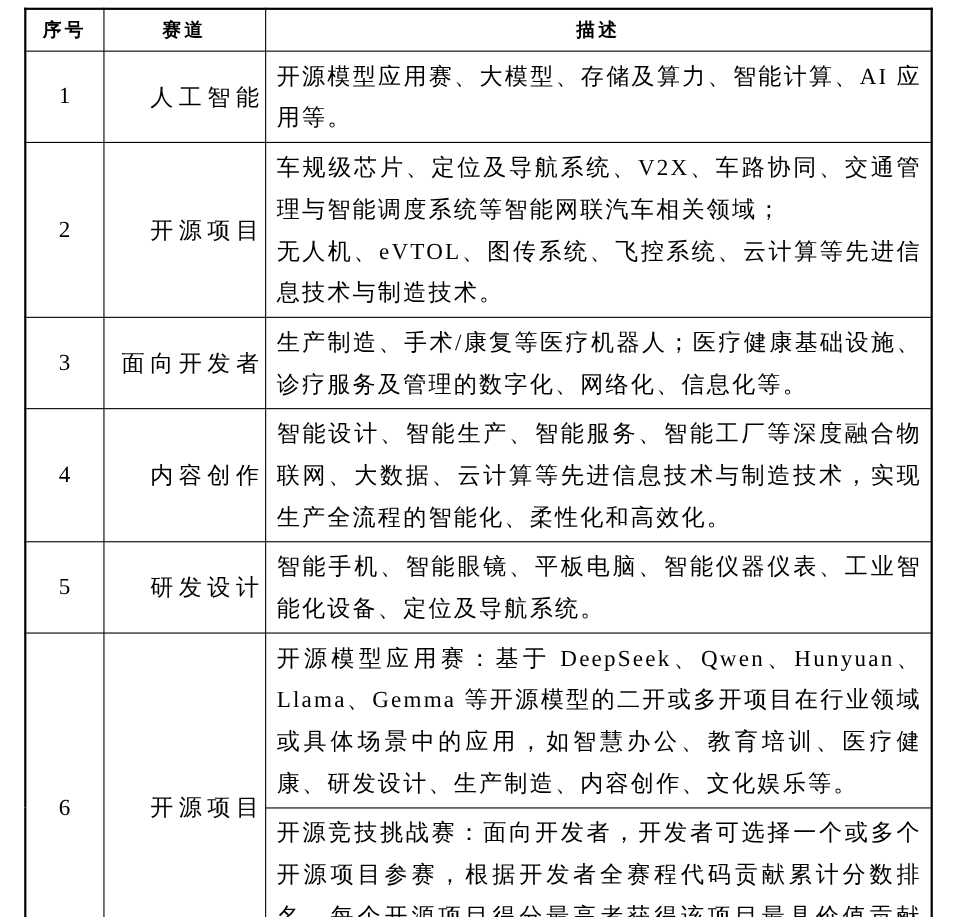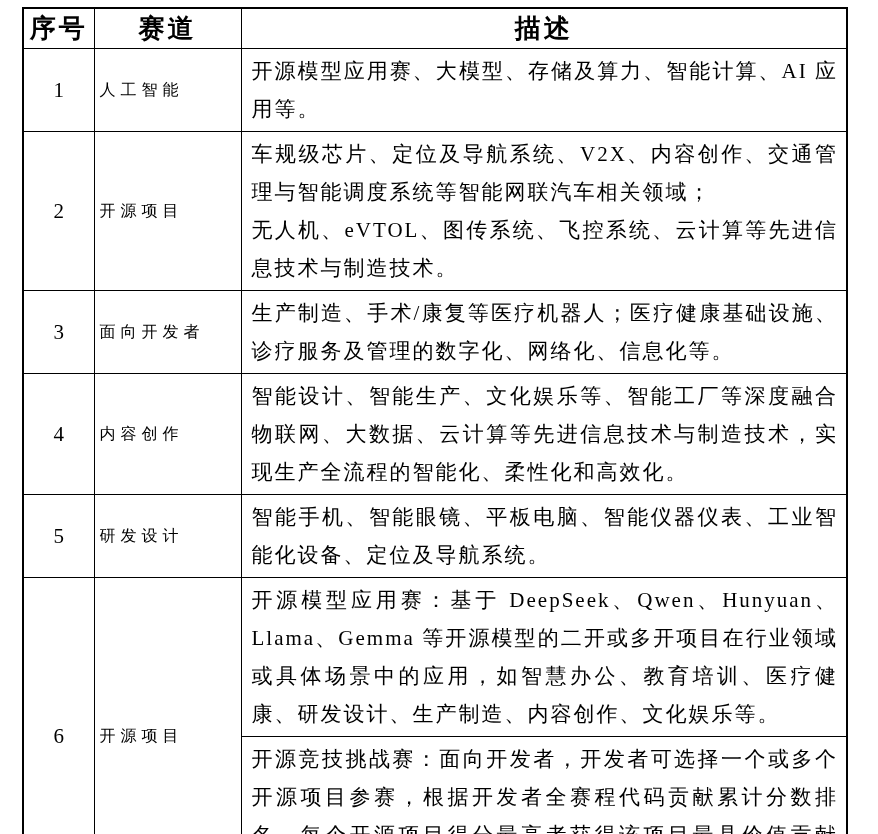--- a/index.html
+++ b/index.html
@@ -31,39 +31,39 @@
   }
   
   col.c-index { width: 71px; }
   col.c-track { width: 147px; }
   col.c-desc  { width: 606px; }
 
   
   tr.header-row { height: 38px; }
   tr.header-row th {
     font-weight: bold;
-    font-size: 26px;
+    font-size: 17px;
     text-align: center;
     vertical-align: middle;
     letter-spacing: 3px;
     padding: 2px 0;
   }
 
   
   td.col-index {
     text-align: center;
     vertical-align: middle;
     font-size: 21px;
     padding: 2px 0;
   }
   
   td.col-track {
-    text-align: left;
+    text-align: right;
     vertical-align: middle;
-    font-size: 16px;
+    font-size: 21px;
     letter-spacing: 5px;
     padding: 2px 0 2px 5px; 
     white-space: nowrap;
   }
   
   td.col-desc {
     vertical-align: middle;
     padding: 3px 8px 3px 10px;
   }
   td.col-desc p {
@@ -98,36 +98,36 @@
           <td class="col-index" rowspan="1">1</td>
           <td class="col-track" rowspan="1">人工智能</td>
           <td class="col-desc">
             <p>开源模型应用赛、大模型、存储及算力、智能计算、AI 应用等。</p>
           </td>
         </tr>
         <tr>
           <td class="col-index" rowspan="1">2</td>
           <td class="col-track" rowspan="1">开源项目</td>
           <td class="col-desc">
-            <p>车规级芯片、定位及导航系统、V2X、内容创作、交通管理与智能调度系统等智能网联汽车相关领域；</p>
+            <p>车规级芯片、定位及导航系统、V2X、车路协同、交通管理与智能调度系统等智能网联汽车相关领域；</p>
             <p>无人机、eVTOL、图传系统、飞控系统、云计算等先进信息技术与制造技术。</p>
           </td>
         </tr>
         <tr>
           <td class="col-index" rowspan="1">3</td>
           <td class="col-track" rowspan="1">面向开发者</td>
           <td class="col-desc">
             <p>生产制造、手术/康复等医疗机器人；医疗健康基础设施、诊疗服务及管理的数字化、网络化、信息化等。</p>
           </td>
         </tr>
         <tr>
           <td class="col-index" rowspan="1">4</td>
           <td class="col-track" rowspan="1">内容创作</td>
           <td class="col-desc">
-            <p>智能设计、智能生产、文化娱乐等、智能工厂等深度融合物联网、大数据、云计算等先进信息技术与制造技术，实现生产全流程的智能化、柔性化和高效化。</p>
+            <p>智能设计、智能生产、智能服务、智能工厂等深度融合物联网、大数据、云计算等先进信息技术与制造技术，实现生产全流程的智能化、柔性化和高效化。</p>
           </td>
         </tr>
         <tr>
           <td class="col-index" rowspan="1">5</td>
           <td class="col-track" rowspan="1">研发设计</td>
           <td class="col-desc">
             <p>智能手机、智能眼镜、平板电脑、智能仪器仪表、工业智能化设备、定位及导航系统。</p>
           </td>
         </tr>
         <tr>

